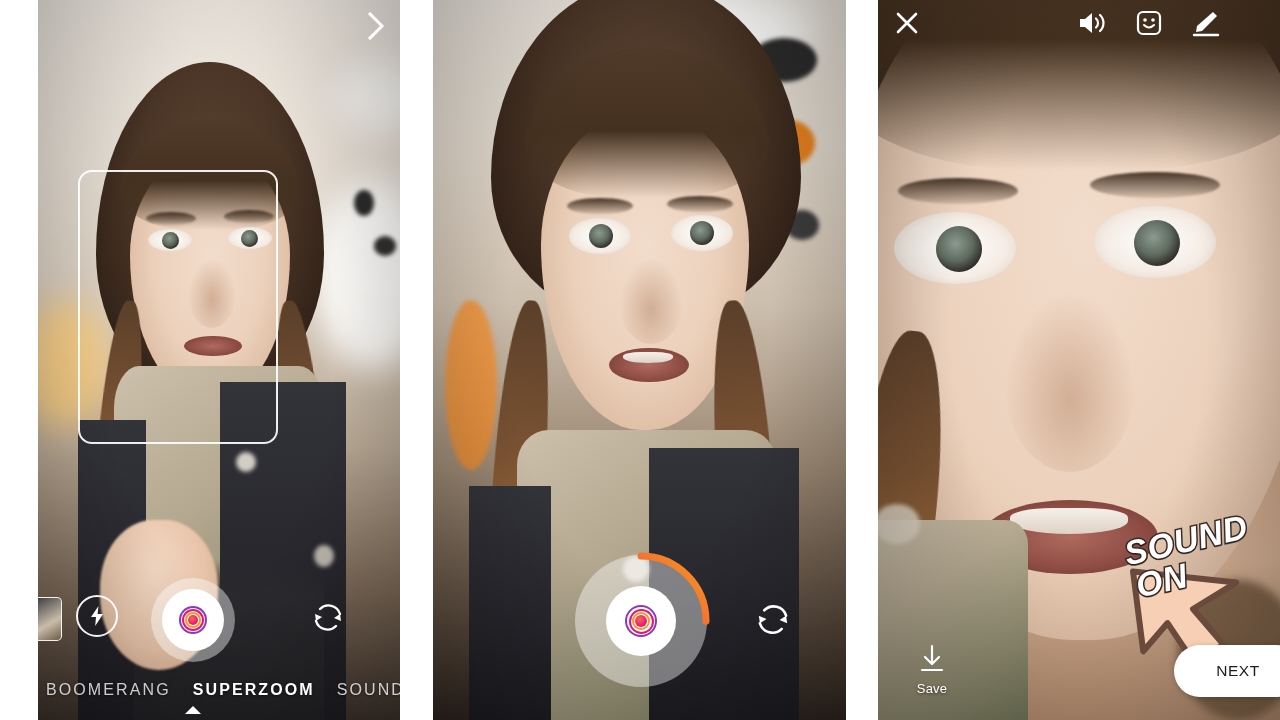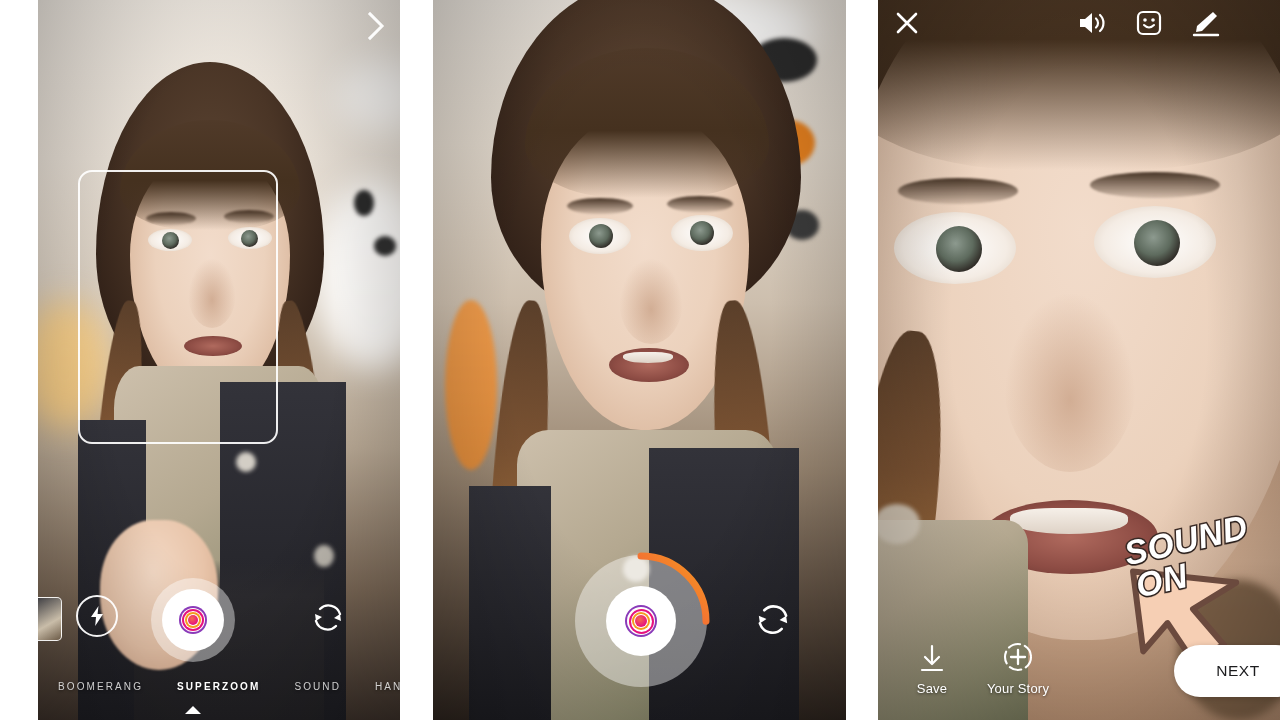--- a/index.html
+++ b/index.html
@@ -164,25 +164,24 @@
     position: absolute;
     left: 0; right: 0;
     display: flex;
     align-items: center;
     gap: 22px;
     padding-left: 8px;
     white-space: nowrap;
   }
   .mode-item {
     color: rgba(255,255,255,.78);
-    font-size: 10px;
+    font-size: 16px;
     letter-spacing: 2.1px;
     font-weight: 500;
     text-shadow: 0 1px 3px rgba(0,0,0,.55);
-    margin-left: 12px;
   }
   .mode-item.active {
     color: #ffffff;
     font-weight: 700;
   }
   .mode-caret {
     position: absolute;
     width: 0; height: 0;
     border-left: 8px solid transparent;
     border-right: 8px solid transparent;
@@ -462,26 +461,19 @@
 
     <div class="bottom-action" style="left:26px; top:644px; width:56px;">
       <svg width="28" height="30" viewBox="0 0 28 30">
         <path d="M14 2 V19" stroke="#fff" stroke-width="2.2" stroke-linecap="round"></path>
         <path d="M7 13 L14 20 L21 13" fill="none" stroke="#fff" stroke-width="2.2" stroke-linecap="round" stroke-linejoin="round"></path>
         <path d="M4 26 H24" stroke="#fff" stroke-width="2.2" stroke-linecap="round"></path>
       </svg>
       <span class="lbl">Save</span>
     </div>
 
-    <div class="bottom-action" style="left:92px; top:640px; width:96px;">
-      <svg width="34" height="34" viewBox="0 0 34 34">
-        <circle cx="17" cy="17" r="13" fill="none" stroke="#fff" stroke-width="2.1" stroke-linecap="round" stroke-dasharray="12 5"></circle>
-        <path d="M17 10 V24 M10 17 H24" stroke="#fff" stroke-width="2.3" stroke-linecap="round"></path>
-      </svg>
-      <span class="lbl">Your Story</span>
-    </div>
 
     <div class="pill-btn" style="left:296px; top:645px; width:128px; height:52px;">
       <span>NEXT</span>
     </div>
   </div>
 
 </div>
 
 </body></html>

